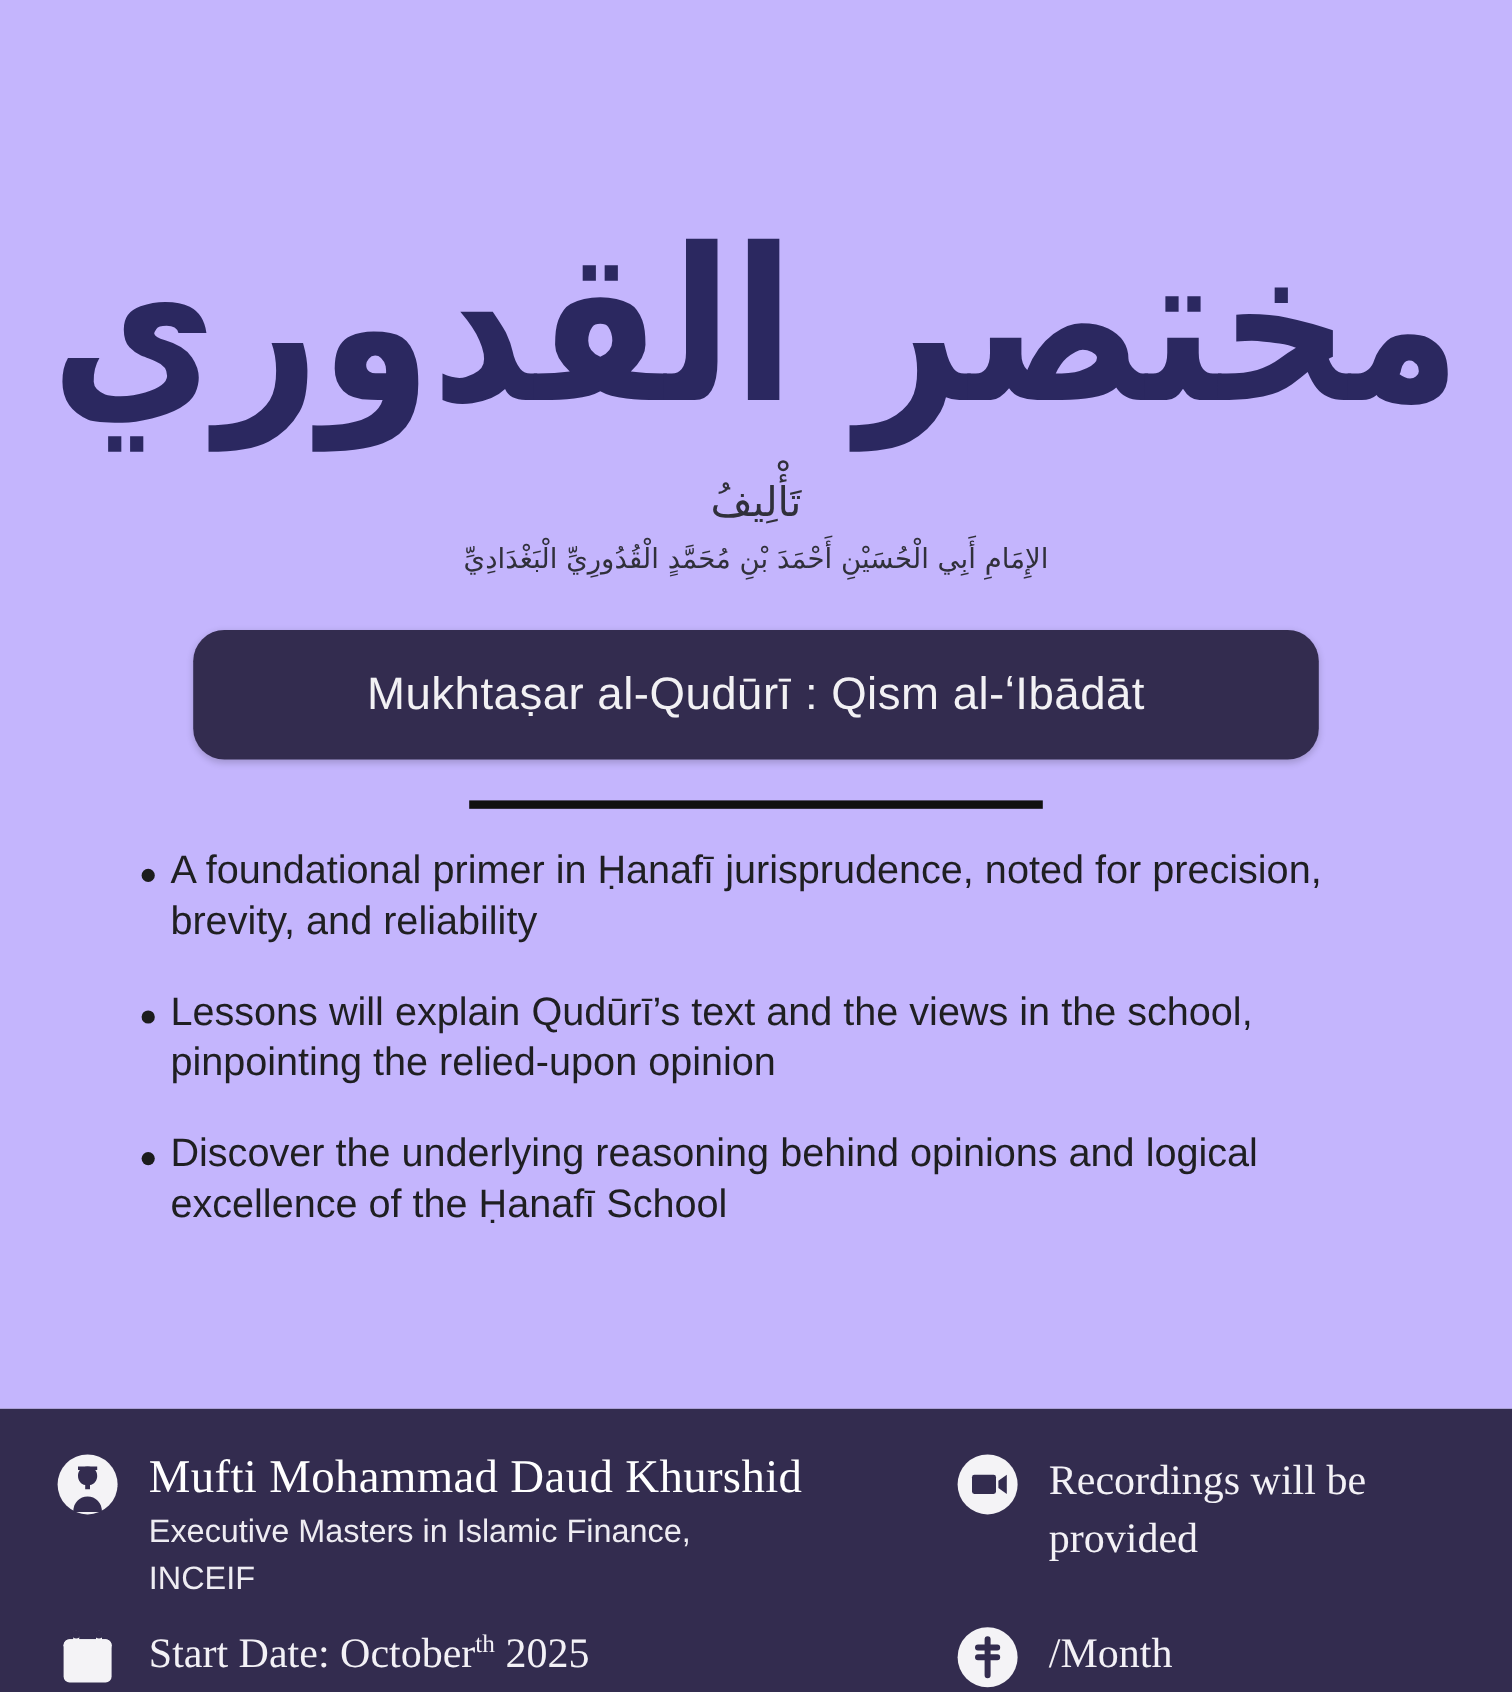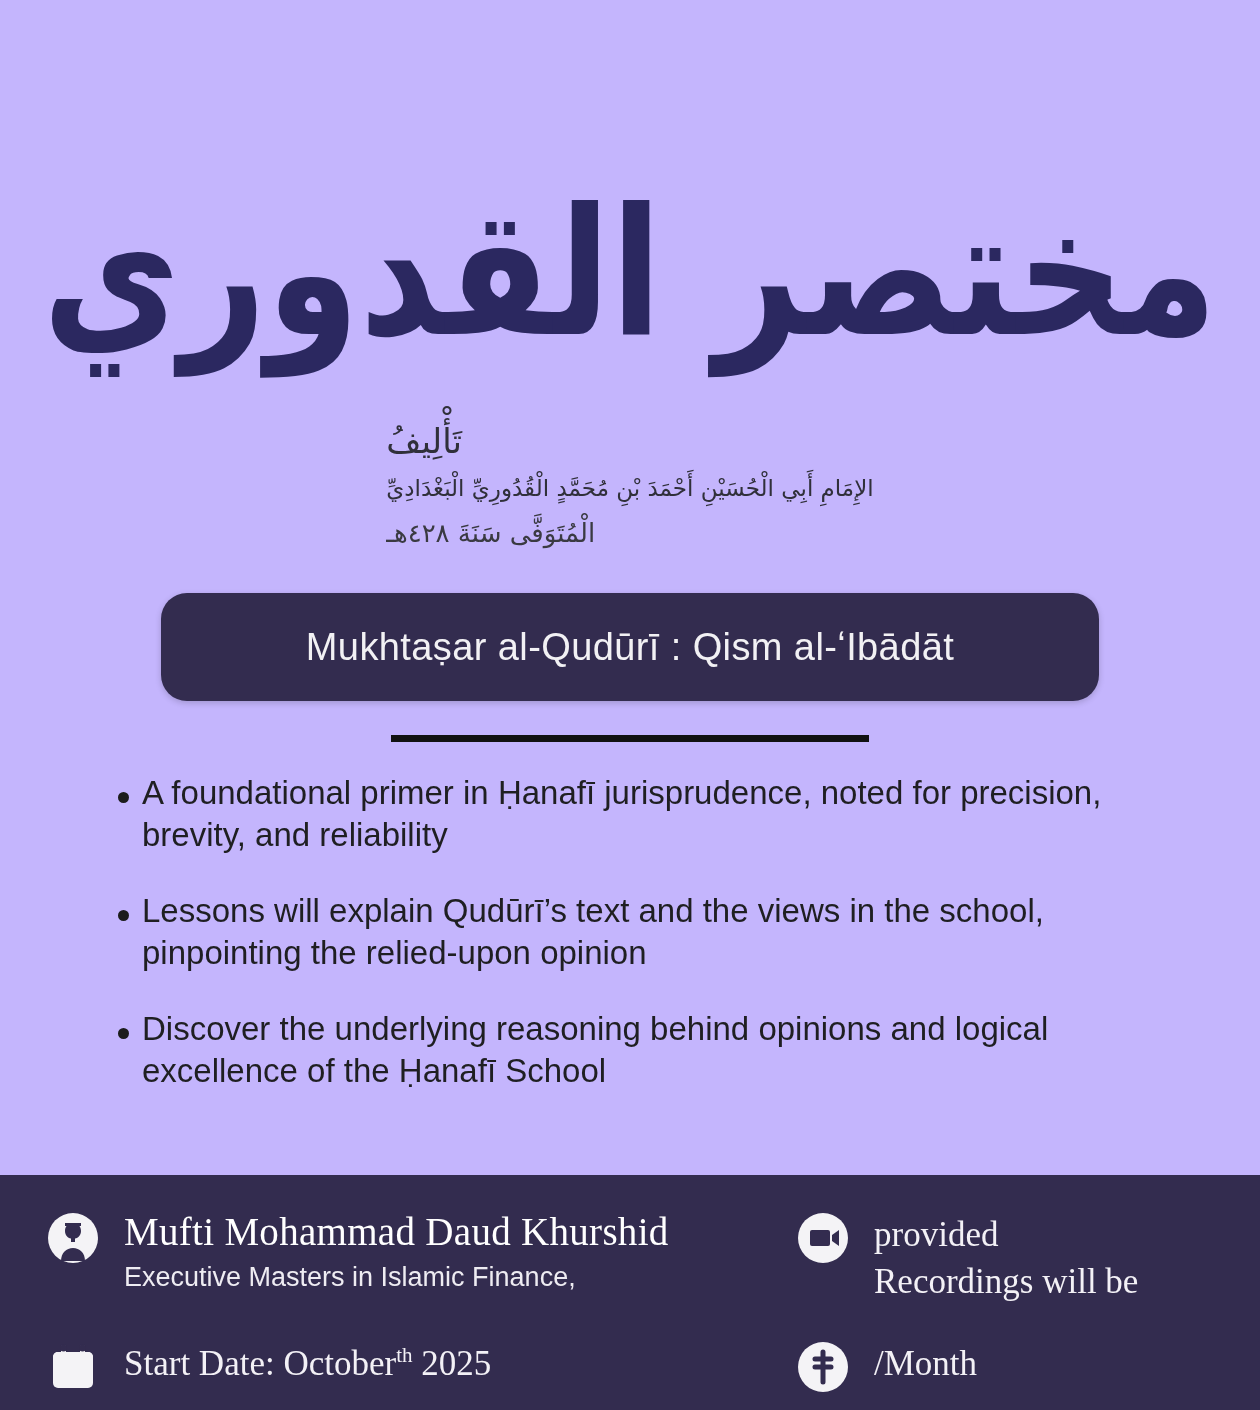--- a/index.html
+++ b/index.html
@@ -50,22 +50,21 @@
     line-height:1.35;
     color:#2b2860;
     direction:rtl;
     white-space:nowrap;
     font-weight:700;
     letter-spacing:-2px;
     transform:scaleY(1.18);
   }
 
   .authorship {
-    margin-top:22px;
-    text-align:left;
+    text-align:center;
     direction:rtl;
     color:#2e2e33;
   }
 
   .auth-by {
     font-family:"DejaVu Sans", sans-serif;
     font-size:34px;
     line-height:1.25;
     color:#30303a;
   }
@@ -221,21 +220,20 @@
 
   <div class="upper">
 
     <div class="calligraphy-block">
       <div class="calligraphy">مختصر القدوري</div>
     </div>
 
     <div class="authorship">
       <div class="auth-by">تَأْلِيفُ</div>
       <div class="auth-name">الإِمَامِ أَبِي الْحُسَيْنِ أَحْمَدَ بْنِ مُحَمَّدٍ الْقُدُورِيِّ الْبَغْدَادِيِّ</div>
-      <div class="auth-death">الْمُتَوَفَّى سَنَةَ ٤٢٨هـ</div>
     </div>
 
     <div class="title-pill">
       <span class="title-pill-text">Mukhtaṣar al-Qudūrī : Qism al-ʻIbādāt</span>
     </div>
 
     <div class="divider"></div>
 
     <div class="bullets">
       <div class="bullet">
@@ -264,35 +262,36 @@
           <path d="M21 14h16v3H21z" fill="#332c4f"></path>
           <path d="M17 52c0-8 5.4-13 12-13s12 5 12 13z" fill="#332c4f"></path>
           <path d="M38 38l12-9" stroke="#f4f3f6" stroke-width="3" fill="none" stroke-linecap="round"></path>
           <path d="M50 27l4 4-5 1z" fill="#f4f3f6"></path>
         </svg>
       </span>
       <span class="ftext">
         <span class="instructor-name">Mufti Mohammad Daud Khurshid</span>
         <div class="instructor-cred">
           <div>Executive Masters in Islamic Finance,</div>
+          <div>INCEIF</div>
         </div>
       </span>
     </div>
 
     <div class="fcell">
       <span class="ficon">
         <svg width="58" height="58" viewBox="0 0 58 58">
           <circle cx="29" cy="29" r="25" fill="#f4f3f6"></circle>
           <rect x="16" y="21" width="20" height="16" rx="2" fill="#332c4f"></rect>
           <path d="M38 26l7-5v16l-7-5z" fill="#332c4f"></path>
         </svg>
       </span>
       <span class="ftext">
+        <div class="serif-line">Recordings will be</div>
         <div class="serif-line">provided</div>
-        <div class="serif-line">Recordings will be</div>
       </span>
     </div>
 
     <div class="fcell row2 footer-row2-left">
       <span class="ficon">
         <svg width="58" height="58" viewBox="0 0 58 58">
           <rect x="9" y="14" width="40" height="36" rx="5" fill="#f4f3f6"></rect>
           <rect x="9" y="14" width="40" height="10" rx="5" fill="#f4f3f6"></rect>
           <rect x="17" y="7" width="5" height="12" rx="2.5" fill="#f4f3f6"></rect>
           <rect x="36" y="7" width="5" height="12" rx="2.5" fill="#f4f3f6"></rect>

